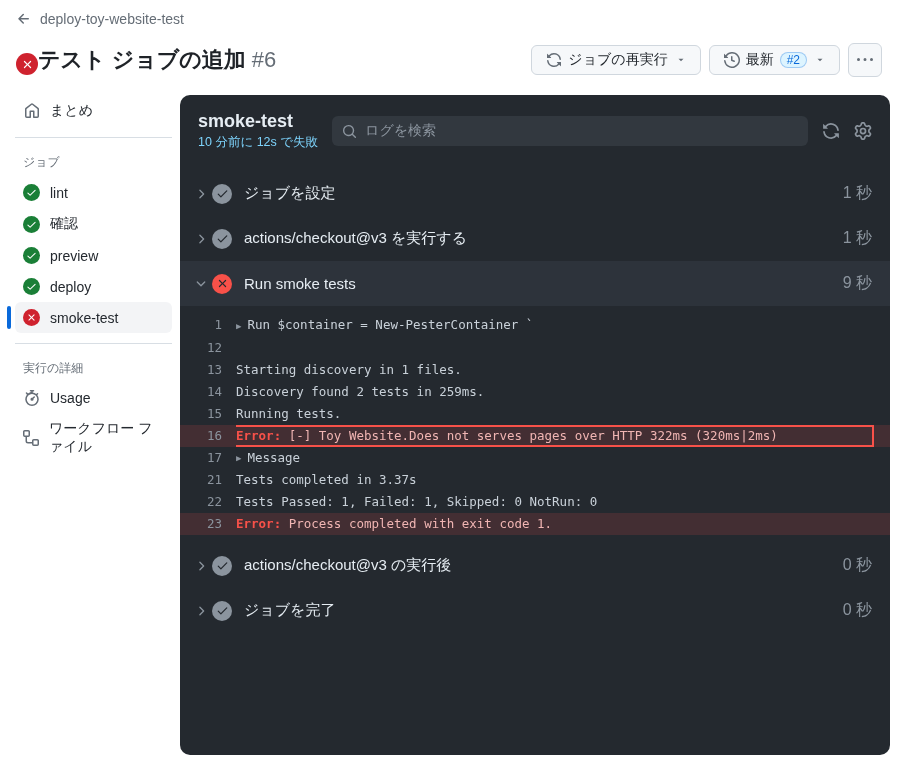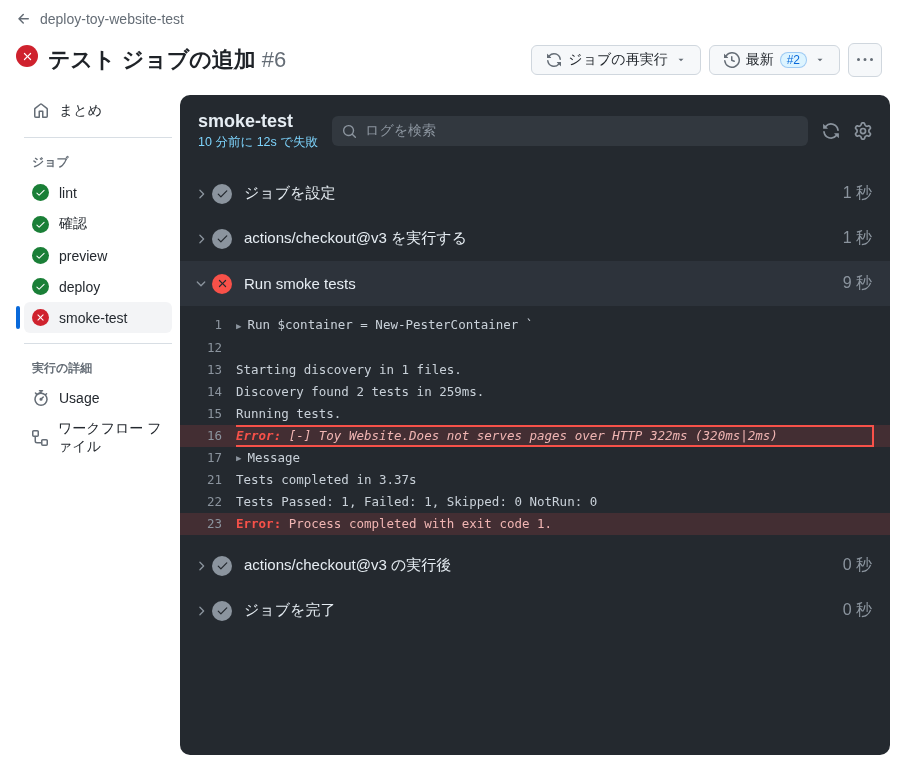--- a/index.html
+++ b/index.html
@@ -3,42 +3,42 @@
 <meta charset="utf-8">
 <style>
   * { box-sizing: border-box; margin: 0; padding: 0; }
   body { font-family: -apple-system, BlinkMacSystemFont, "Segoe UI", Helvetica, Arial, sans-serif; background: #ffffff; color: #1f2328; width: 898px; height: 765px; overflow: hidden; }
   
   
   .header { padding: 11px 16px 0 16px; }
   .breadcrumb { display: flex; align-items: center; gap: 8px; font-size: 14px; color: #656d76; margin-bottom: 16px; }
   .breadcrumb svg { fill: #656d76; }
   .title-row { display: flex; align-items: center; justify-content: space-between; }
-  .title-left { display: flex; align-items: flex-start; gap: 10px; }
+  .title-left { display: flex; align-items: flex-end; }
   .status-fail { width: 22px; height: 22px; background: #cf222e; border-radius: 50%; display: flex; align-items: center; justify-content: center; flex-shrink: 0; }
   .status-fail svg { fill: #fff; }
   .page-title { font-size: 22px; font-weight: 600; }
   .page-title .num { color: #656d76; font-weight: 400; }
   .title-right { display: flex; align-items: center; gap: 8px; }
   .btn { display: flex; align-items: center; gap: 6px; padding: 5px 14px; border: 1px solid #d0d7de; border-radius: 6px; background: #f6f8fa; font-size: 14px; color: #24292f; cursor: pointer; }
   .btn svg { fill: #656d76; }
   .btn .caret { margin-left: 2px; }
   .btn-icon { width: 34px; height: 34px; justify-content: center; padding: 0; }
   .badge { background: #ddf4ff; color: #0969da; border: 1px solid rgba(9,105,218,0.3); border-radius: 999px; font-size: 12px; padding: 0 6px; font-weight: 500; }
   
   
   .main { display: flex; margin-top: 18px; height: calc(765px - 105px); }
   
   
-  .sidebar { width: 180px; padding: 0 8px 0 24px; font-size: 14px; }
+  .sidebar { width: 180px; padding: 0 8px 0 15px; font-size: 14px; }
   .side-item { display: flex; align-items: center; gap: 10px; padding: 7px 8px; border-radius: 6px; cursor: pointer; color: #24292f; }
   .side-item.active { background: #f3f4f6; position: relative; font-weight: 500; }
   .side-item.active::before { content: ""; position: absolute; left: -8px; top: 4px; bottom: 4px; width: 4px; background: #0969da; border-radius: 4px; }
   .side-divider { border: none; border-top: 1px solid #d8dee4; margin: 10px 0; }
-  .side-heading { font-size: 12px; color: #656d76; font-weight: 700; padding: 6px 8px; }
+  .side-heading { font-size: 12px; color: #656d76; font-weight: 400; padding: 6px 8px; }
   .status-ok { width: 17px; height: 17px; background: #1a7f37; border-radius: 50%; display: flex; align-items: center; justify-content: center; flex-shrink: 0; }
   .status-ok svg { fill: #fff; }
   .status-fail-sm { width: 17px; height: 17px; background: #cf222e; border-radius: 50%; display: flex; align-items: center; justify-content: center; flex-shrink: 0; }
   .status-fail-sm svg { fill: #fff; }
   .side-icon { width: 17px; display: flex; justify-content: center; }
   .side-icon svg { fill: #656d76; }
   
   
   .log-panel { flex: 1; background: #24292f; border-radius: 10px; margin-right: 8px; overflow: hidden; color: #e6edf3; display: flex; flex-direction: column; }
   .log-header { display: flex; align-items: center; padding: 16px 18px 14px 18px; gap: 14px; }
@@ -64,21 +64,21 @@
   .step-time { font-size: 16px; color: #8b949e; }
   
   .log-lines { font-family: ui-monospace, SFMono-Regular, "SF Mono", Consolas, monospace; font-size: 12.5px; line-height: 22px; padding: 8px 0; }
   .log-line { display: flex; padding-right: 14px; }
   .log-line .ln { width: 56px; text-align: right; color: #8b949e; padding-right: 14px; flex-shrink: 0; user-select: none; }
   .log-line .lc { flex: 1; white-space: pre; color: #c9d1d9; overflow: hidden; text-overflow: clip; }
   .log-line .tri { display: inline-block; margin-right: 6px; color: #8b949e; font-size: 9px; vertical-align: middle; }
   .log-line.err { background: rgba(248,81,73,0.15); }
   .log-line.err .lc .elabel { color: #f85149; font-weight: 600; }
   .log-line.err .lc { color: #f0b5b3; }
-  .log-line.boxed .lc { position: relative; font-style: italic; }
+  .log-line.boxed .lc { position: relative; }
   .log-line.boxed .lc::after { content: ""; position: absolute; left: -4px; right: 2px; top: 0px; bottom: 0px; border: 2px solid #f85149; pointer-events: none; }
 </style>
 </head>
 <body>
 
 <div class="header">
   <div class="breadcrumb">
     <svg width="16" height="16" viewBox="0 0 16 16">
         <path d="M7.78 12.53a.75.75 0 0 1-1.06 0L2.47 8.28a.75.75 0 0 1 0-1.06l4.25-4.25a.75.75 0 1 1 1.06 1.06L4.81 7h7.44a.75.75 0 0 1 0 1.5H4.81l2.97 2.97a.75.75 0 0 1 0 1.06Z"></path>
       </svg>

